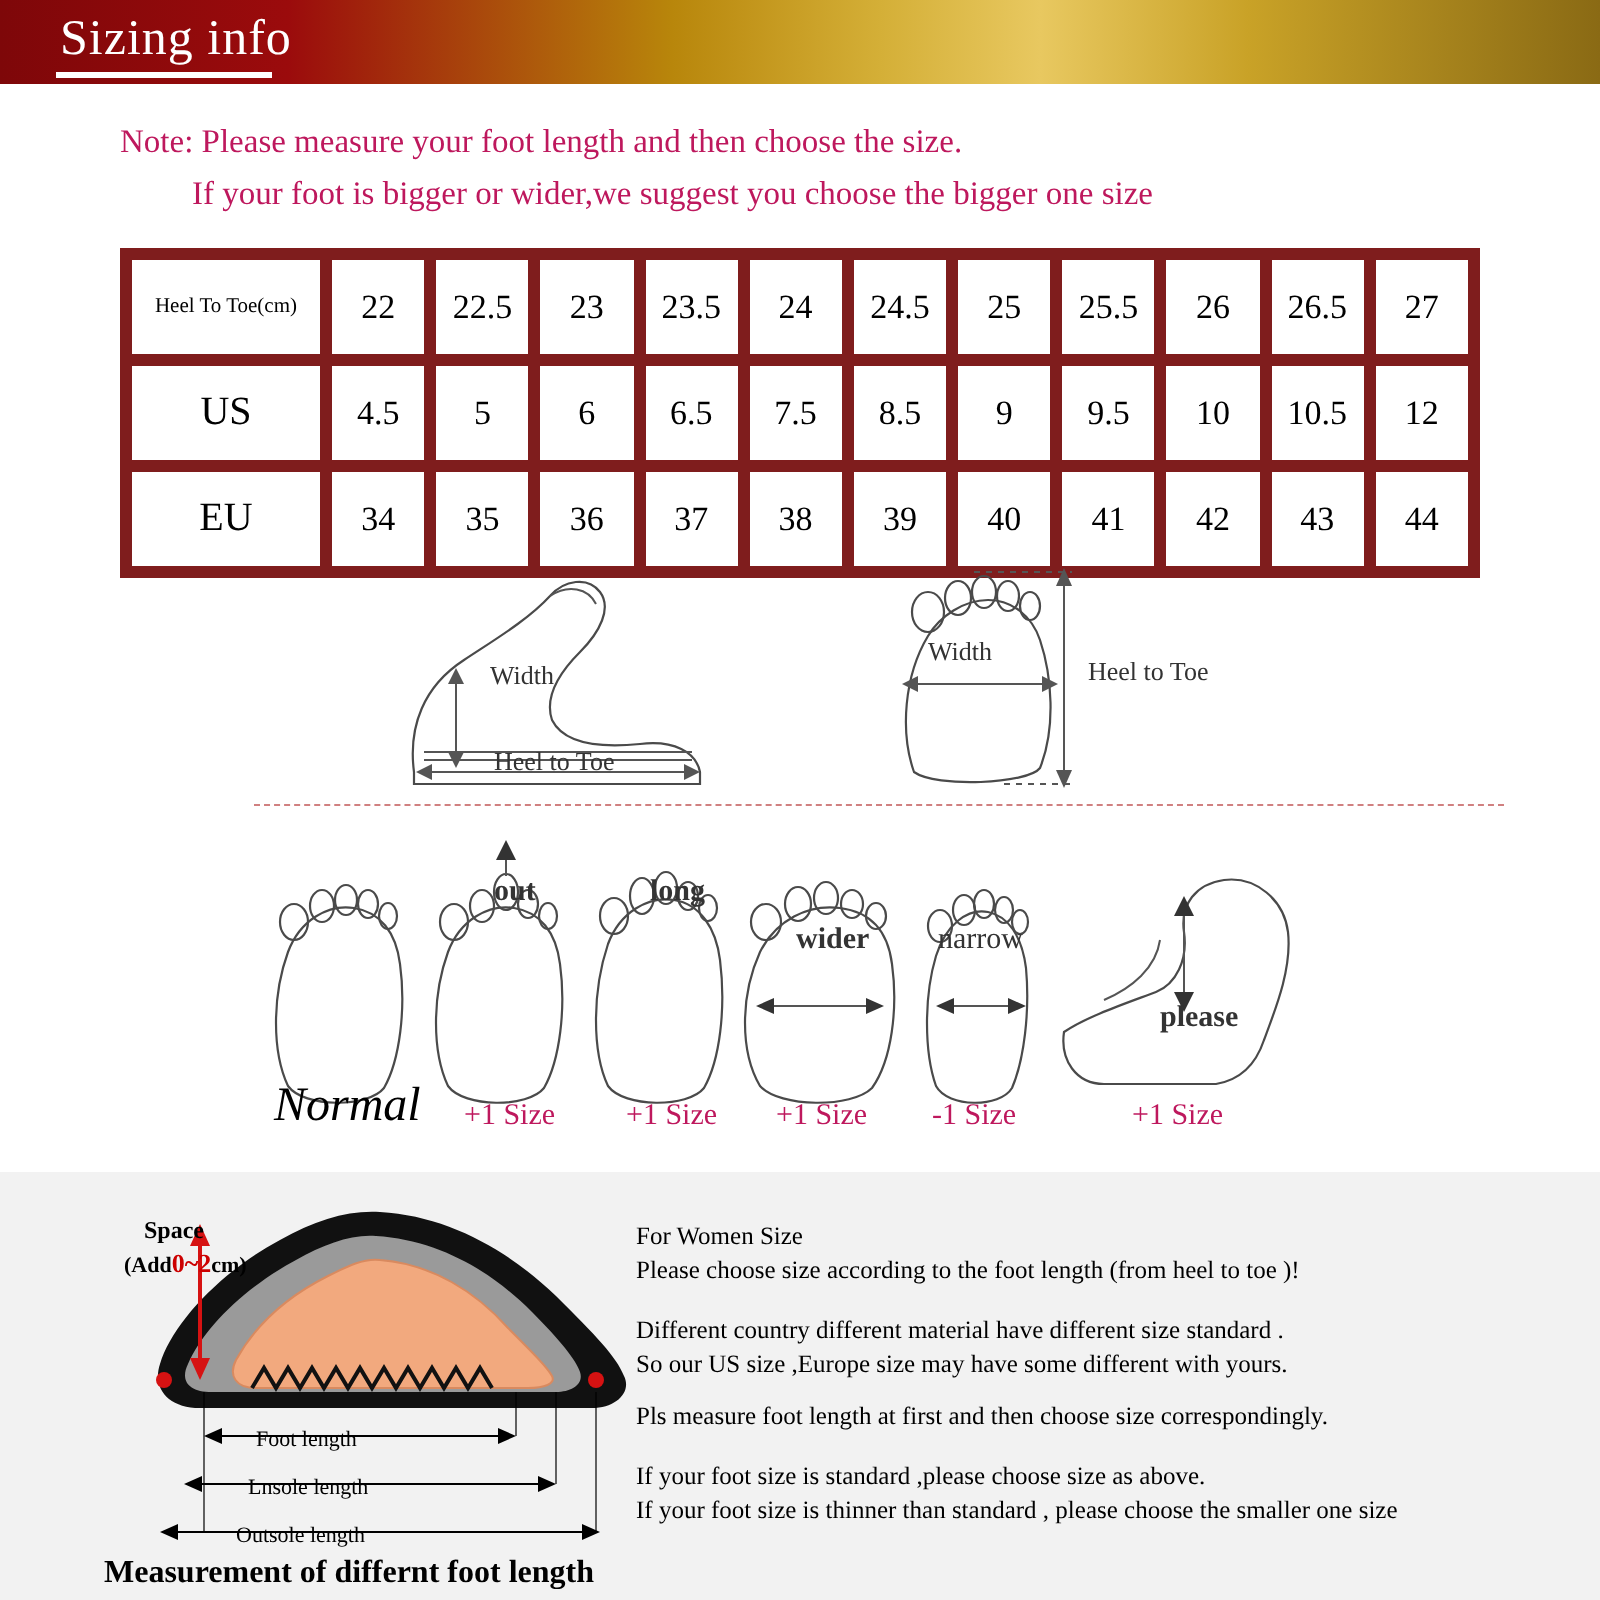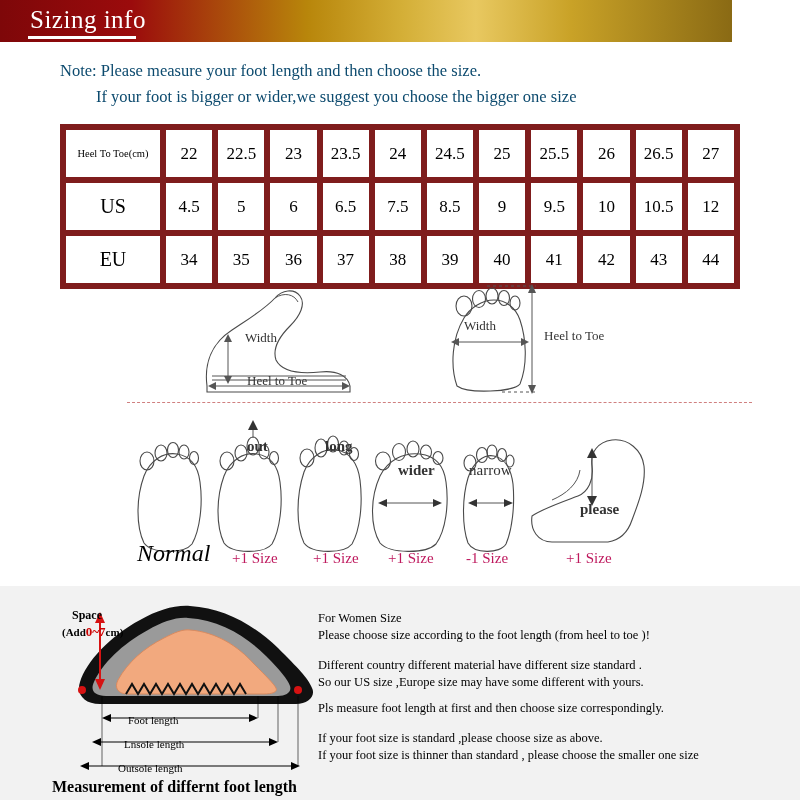--- a/index.html
+++ b/index.html
@@ -7,37 +7,37 @@
     width:800px;height:800px;
     background:#ffffff;
     font-family:"Liberation Serif", serif;
     overflow:hidden;
     position:relative;
   }
   .page{position:relative;width:800px;height:800px;}
 
   
   .header{
-    position:absolute;left:0;top:0;width:732px;height:42px;
+    position:absolute;left:0;top:0;width:800px;height:42px;
     background:linear-gradient(90deg,#7e0709 0%,#9b0b0c 18%,#b8860b 42%,#d4af37 55%,#e8c860 65%,#c9a227 78%,#8a6a14 100%);
   }
   .header-title{
     position:absolute;left:30px;top:6px;
     font-size:25px;color:#ffffff;
     font-family:"Liberation Serif", serif;
     letter-spacing:.5px;
   }
   .header-underline{
     position:absolute;left:28px;top:36px;width:108px;height:3px;background:#ffffff;
   }
 
   
   .note{
     position:absolute;left:60px;top:58px;width:690px;
-    color:#0c4a6e;font-size:16.5px;line-height:26px;
+    color:#be185d;font-size:16.5px;line-height:26px;
   }
   .note .l2{display:block;padding-left:36px;}
 
   
   .table-wrap{position:absolute;left:60px;top:124px;width:680px;}
   table.size{
     border-collapse:collapse;width:680px;
     table-layout:fixed;
   }
   table.size td{
@@ -306,21 +306,21 @@
       <polygon points="260,170 251,166 251,174" fill="#000"></polygon>
 
       <line x1="62" y1="100" x2="62" y2="170" stroke="#000" stroke-width="0.6"></line>
       <line x1="218" y1="100" x2="218" y2="122" stroke="#000" stroke-width="0.6"></line>
       <line x1="238" y1="100" x2="238" y2="146" stroke="#000" stroke-width="0.6"></line>
       <line x1="258" y1="100" x2="258" y2="170" stroke="#000" stroke-width="0.6"></line>
     </svg>
 
     <div class="space-lbl" style="position:absolute;left:72px;top:22px;">Space</div>
     <div class="add-lbl" style="position:absolute;left:62px;top:38px;">
-      <span>(Add</span><span class="red">0~7</span><span>cm)</span>
+      <span>(Add</span><span class="red">0~2</span><span>cm)</span>
     </div>
 
     <div class="meas-lbl" style="left:128px;top:128px;">Foot length</div>
     <div class="meas-lbl" style="left:124px;top:152px;">Lnsole length</div>
     <div class="meas-lbl" style="left:118px;top:176px;">Outsole length</div>
 
     <div class="bottom-caption" style="position:absolute;left:52px;top:192px;">Measurement of differnt foot length</div>
 
     <div class="rightcol" style="position:absolute;left:318px;top:10px;">
       <p class="tight">For Women Size</p>

